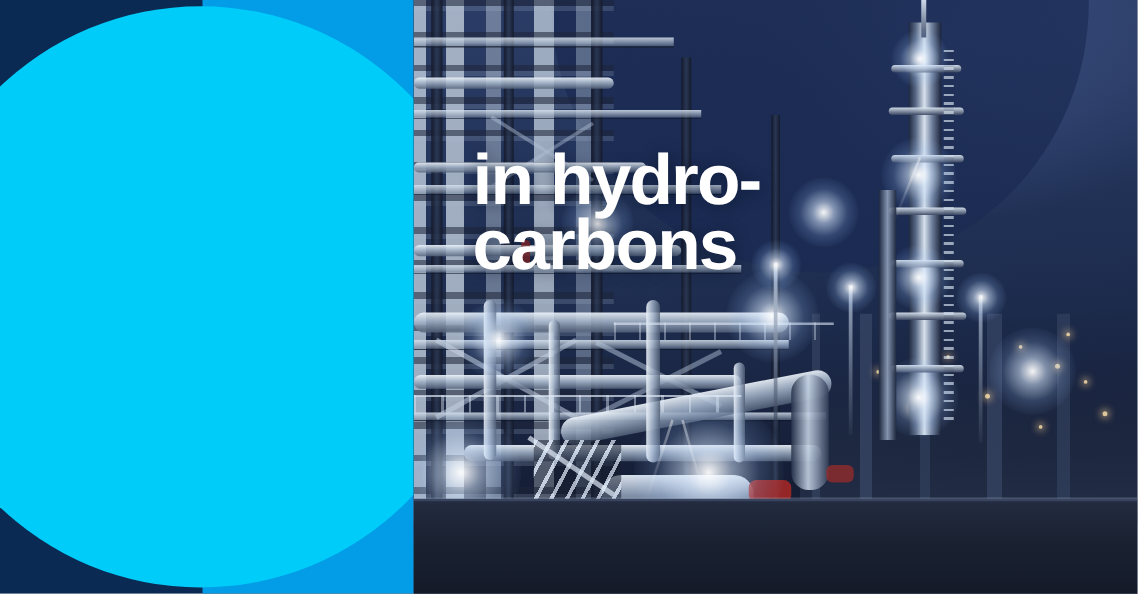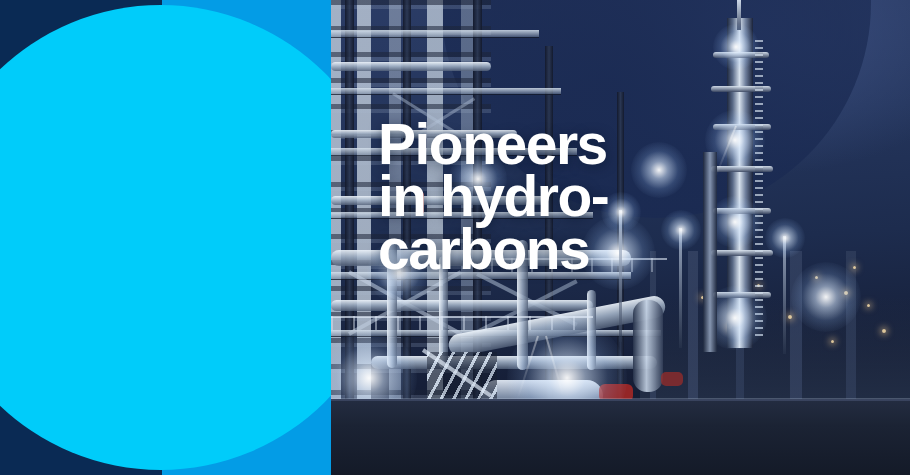--- a/index.html
+++ b/index.html
@@ -325,18 +325,17 @@
     <div class="beam" style="left:206px; top:336px; width:2px; height:66px; transform:rotate(18deg); transform-origin:top center;"></div>
     <div class="beam" style="left:214px; top:336px; width:2px; height:62px; transform:rotate(-16deg); transform-origin:top center;"></div>
     <div class="beam" style="left:404px; top:126px; width:2px; height:54px; transform:rotate(22deg); transform-origin:top center;"></div>
 
     <div class="curb"></div>
     <div class="ground"></div>
 
   </div>
 
   <div class="headline">
-    <span class="ln ln-white">Pioneers</span>
     <span class="ln ln-white">in hydro-</span>
     <span class="ln ln-white">carbons</span>
   </div>
 
 </div>
 
 </body></html>

